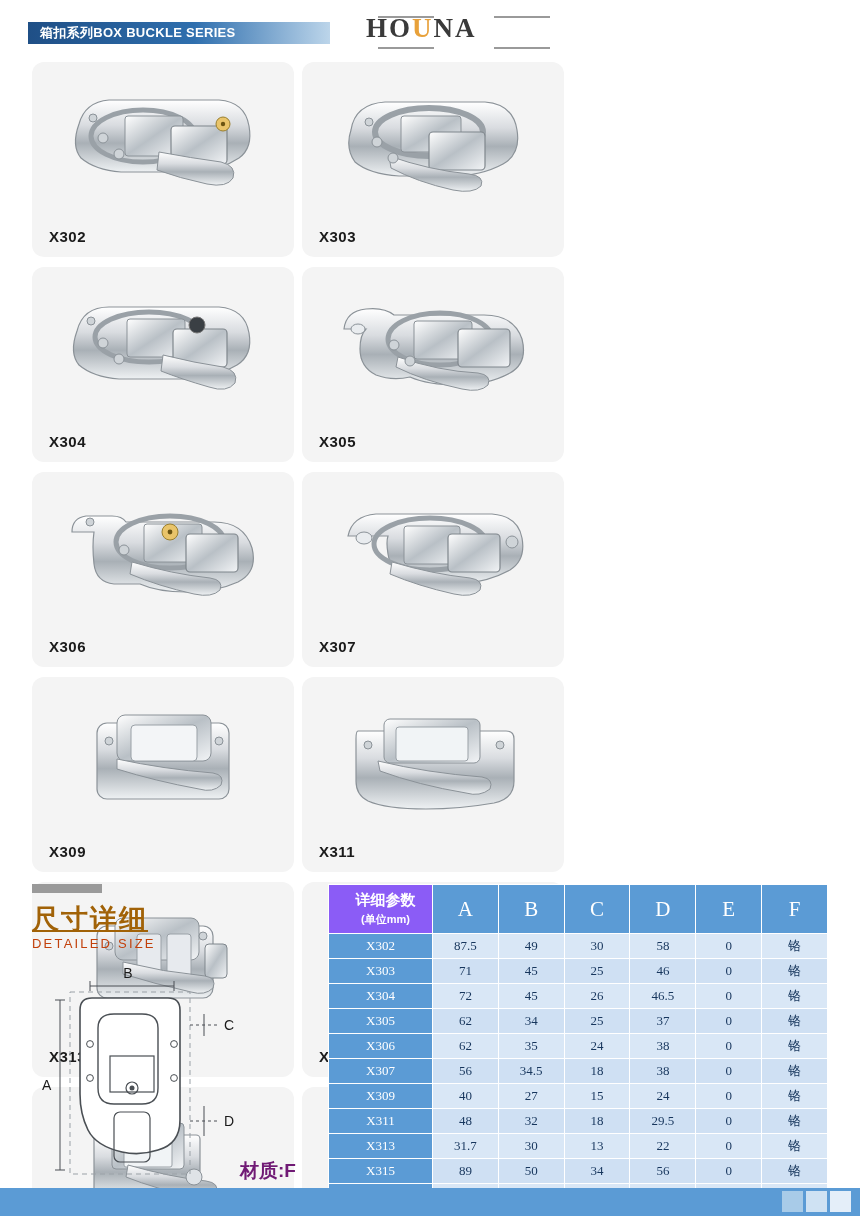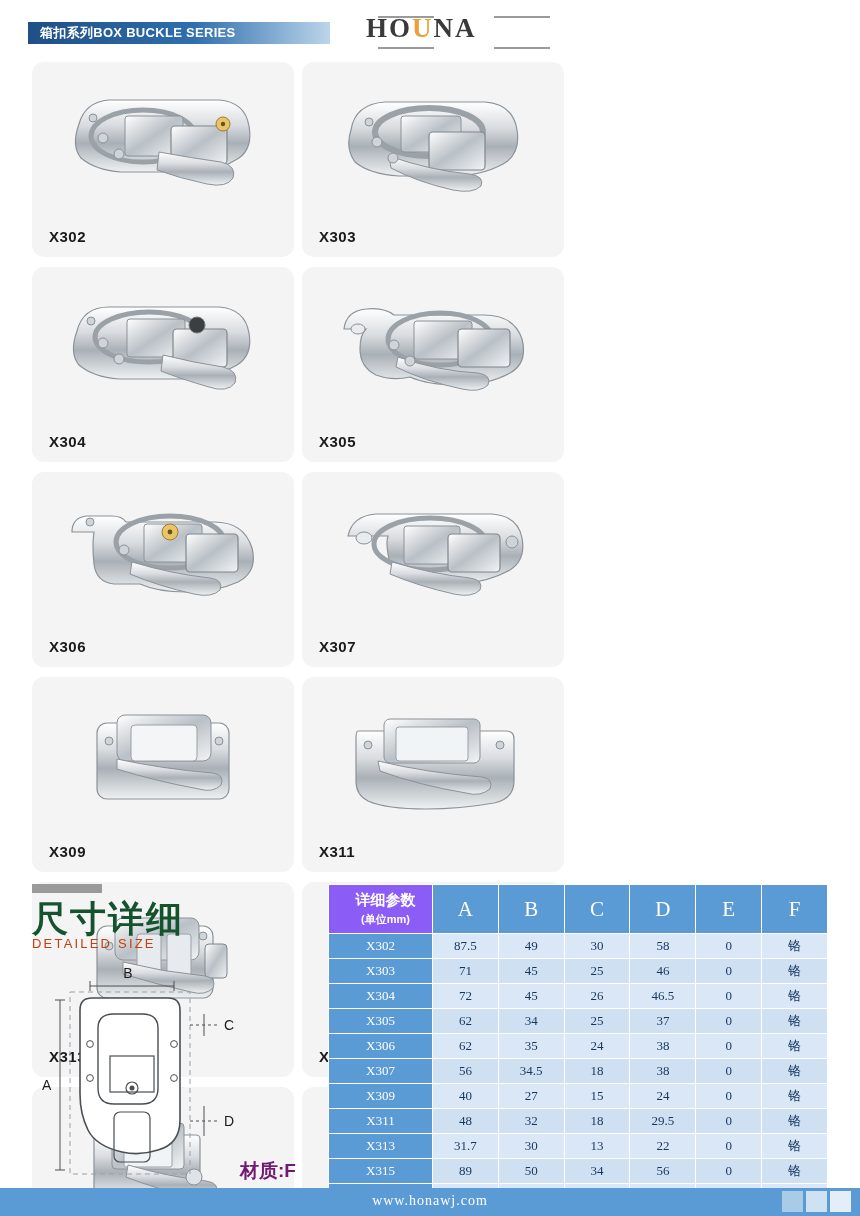--- a/index.html
+++ b/index.html
@@ -112,25 +112,26 @@
     left: 32px;
     top: 884px;
     width: 270px;
   }
   .size-bar {
     width: 70px; height: 9px;
     background: #9a9a9a;
     margin-bottom: 10px;
   }
   .size-title {
-    font-size: 36px;
+    font-size: 27px;
     font-weight: bold;
-    color: #14532d;
+    color: #a16207;
     letter-spacing: 2px;
     line-height: 32px;
+    text-decoration: underline;
   }
   .size-sub {
     font-size: 13px;
     color: #c2410c;
     letter-spacing: 2.2px;
     margin-top: 1px;
   }
   .diagram {
     position: absolute;
     left: 28px;
@@ -618,17 +619,16 @@
         <td class="val">0</td>
         <td class="val">0</td>
         <td class="val">0</td>
         <td class="val">铬/黑</td>
       </tr>
     </tbody>
   </table>
 </div>
 
 <div class="footer">
-  <div class="footer-url">www.honawj.com</div>
   <div class="footer-sq s1"></div>
   <div class="footer-sq s2"></div>
   <div class="footer-sq s3"></div>
 </div>
 
 </body></html>

